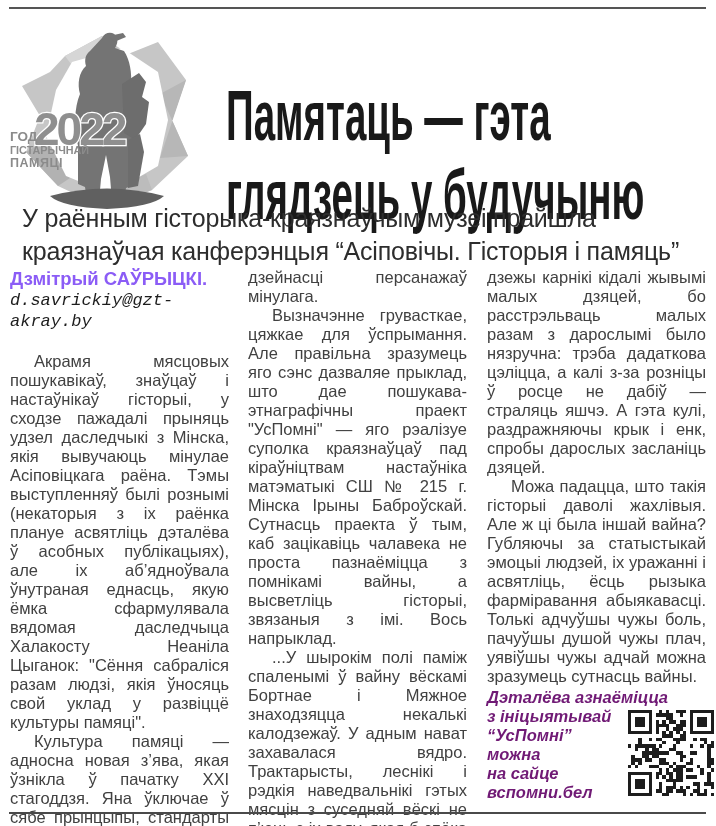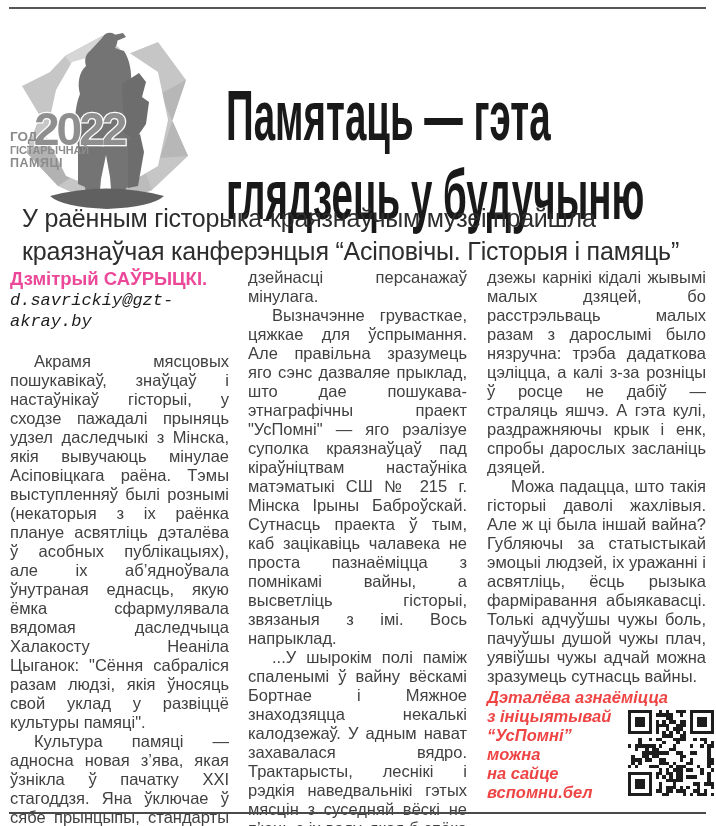--- a/index.html
+++ b/index.html
@@ -34,26 +34,26 @@
   
   .col{position:absolute;top:268px;width:219px;font-size:16.5px;line-height:19px;
        text-align:justify;color:#414141;}
   .col-1{left:10px;}
   .col-2{left:248px;}
   .col-3{left:487px;}
   .col p{margin:0;text-indent:24px;}
   .col-cont p:first-child{text-indent:0;}
 
   .byline{margin-bottom:20px;text-align:left;}
-  .byline-author{font-size:18.5px;line-height:22px;font-weight:bold;color:#ec4899;}
+  .byline-author{font-size:18.5px;line-height:22px;font-weight:bold;color:#8b5cf6;}
   .byline-email{font-size:17px;line-height:21px;font-style:italic;color:#1d1d1d;font-family:Liberation Mono, monospace;}
 
   .note{
     margin-top:2px;font-weight:bold;font-style:italic;
-    font-size:16.5px;line-height:19px;color:#ef4444;
+    font-size:16.5px;line-height:19px;color:#701a75;
     white-space:pre-line;text-align:left;
   }
 
   
   .qr{position:absolute;left:628px;top:710px;width:86px;height:86px;background:#ffffff;}
   .qr svg{display:block;width:86px;height:86px;}
 </style>
 </head>
 <body>
 

